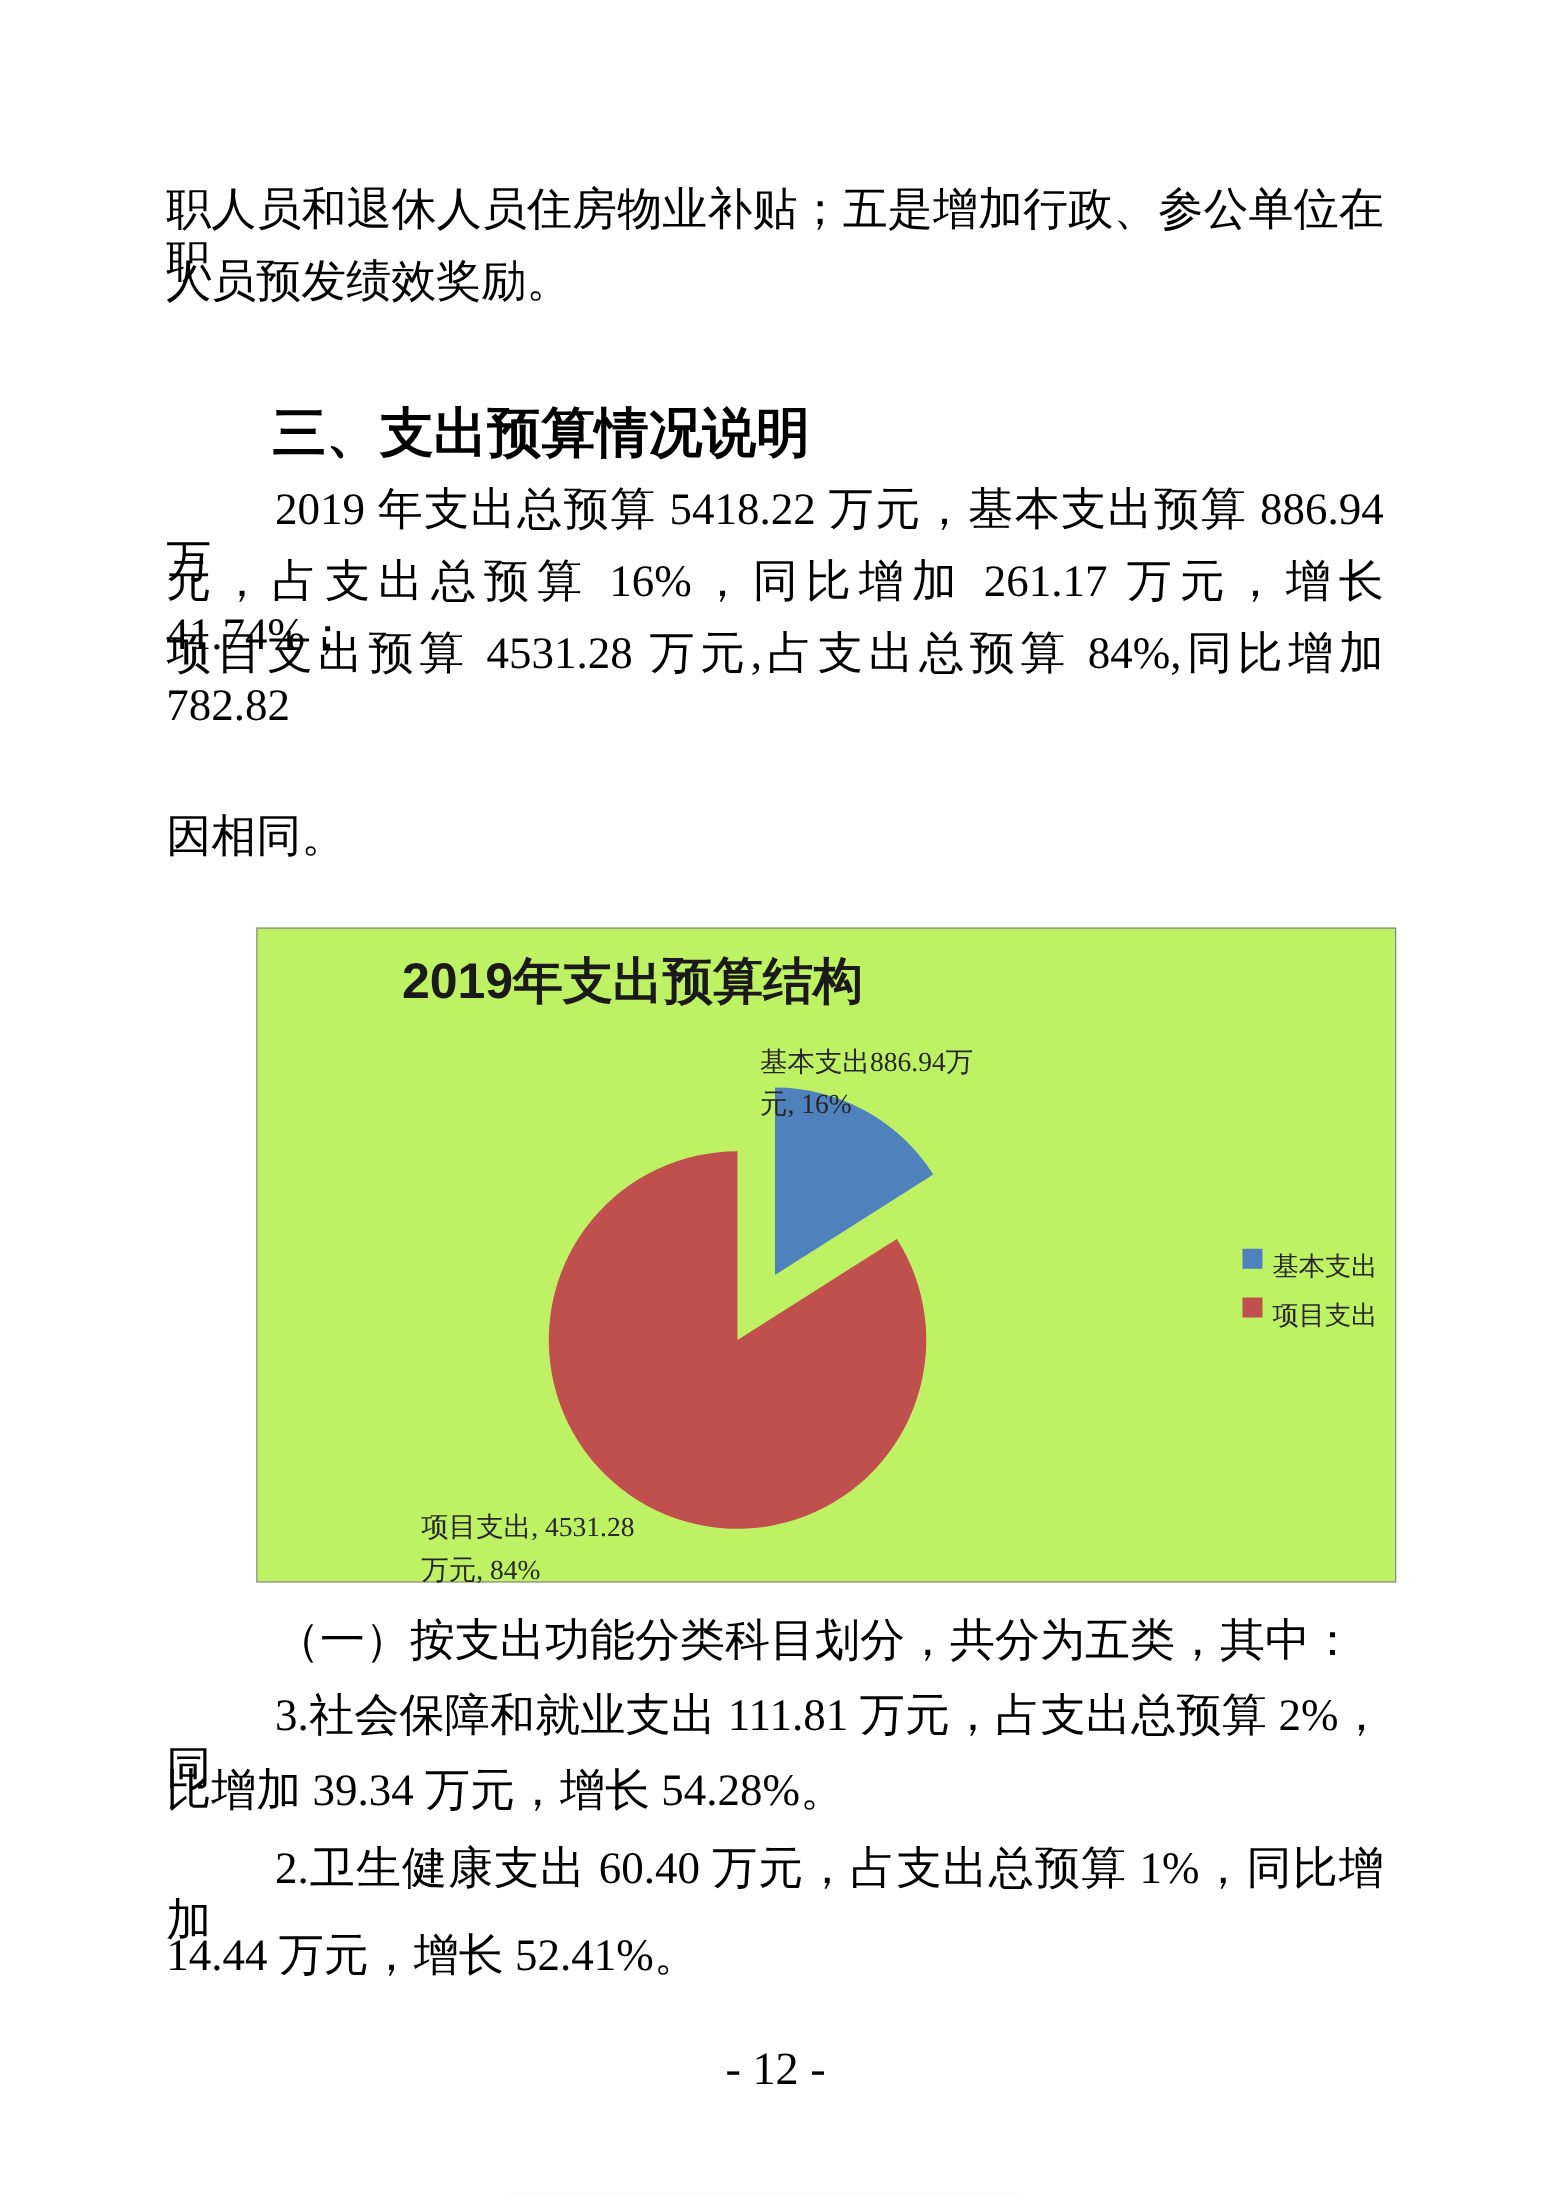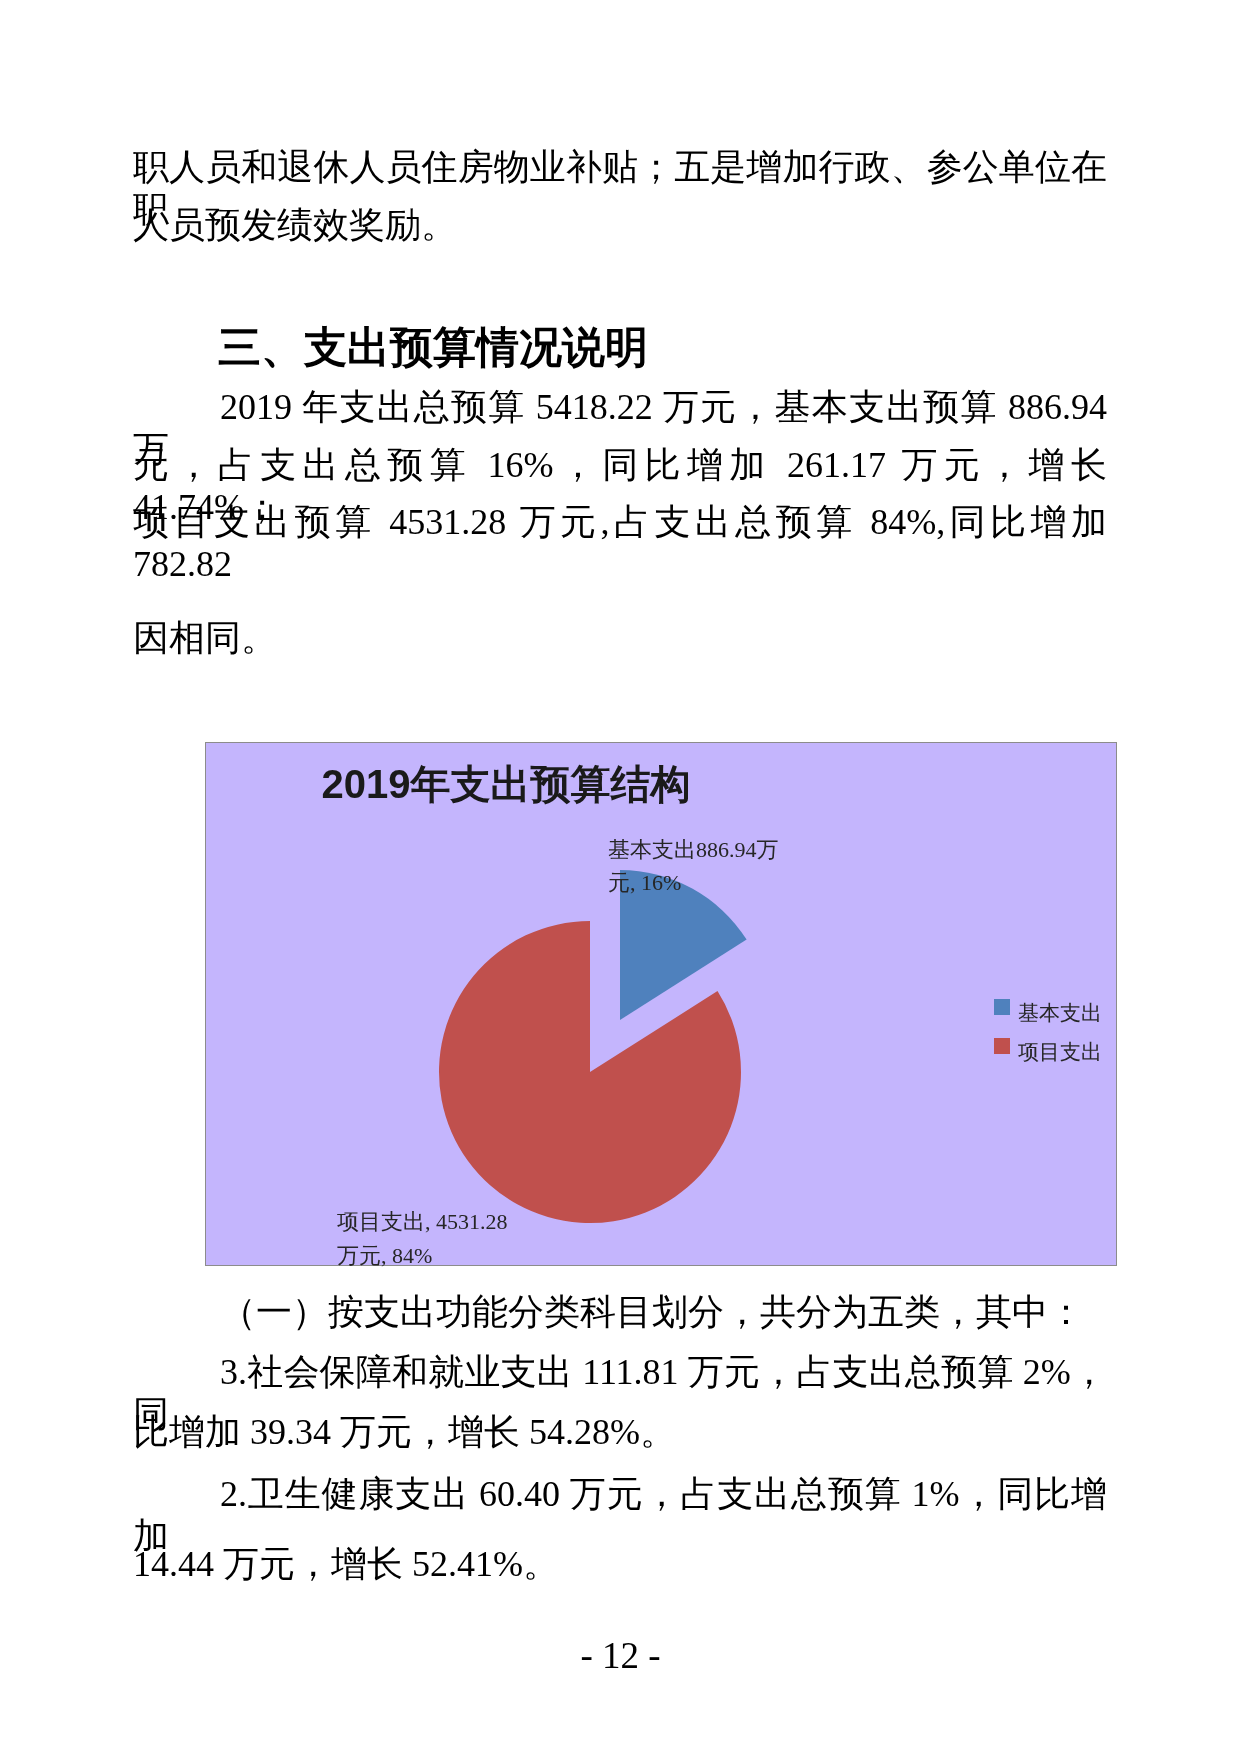--- a/index.html
+++ b/index.html
@@ -34,33 +34,33 @@
     text-indent: 85px;
     font-family: "Liberation Sans", "DejaVu Sans", sans-serif;
     font-weight: bold;
     font-size: 43px;
     line-height: 1.15;
   }
   .l3  { top: 386px; }
   .l4  { top: 444px; }
   .l5  { top: 501px; }
   .l6  { top: 559px; }
-  .l7  { top: 617px; }
+  .l7  { top: 648px; }
   .l8  { top: 1291px; }
   .l9  { top: 1351px; }
   .l10 { top: 1411px; }
   .l11 { top: 1473px; }
   .l12 { top: 1543px; }
 
   .chart-box {
     position: absolute;
     left: 205px; top: 742px;
     width: 910px; height: 522px;
     border: 1px solid #8c8c8c;
-    background: #c4b5fd;
+    background: #bef264;
   }
   .chart-title {
     position: absolute;
     left: 60px; top: 14px;
     width: 480px;
     text-align: center;
     font-family: "Liberation Sans", "DejaVu Sans", sans-serif;
     font-weight: bold;
     font-size: 40px;
     color: #1a1a1a;

